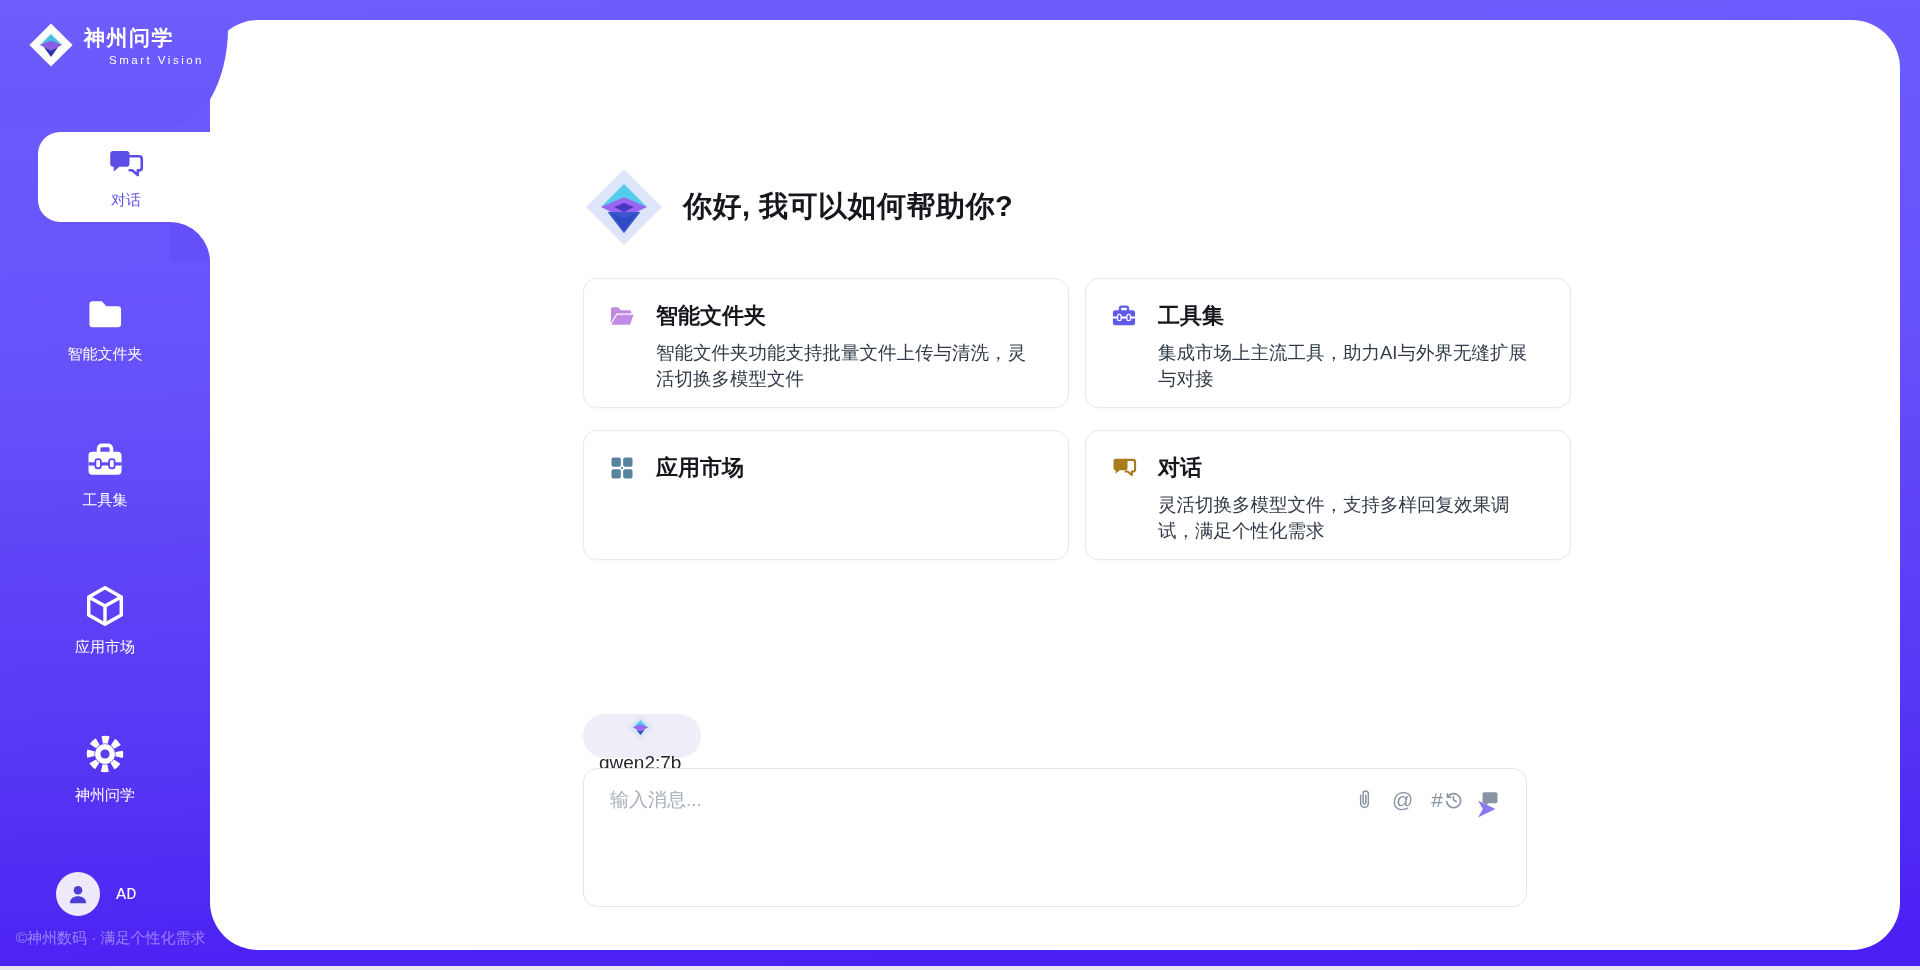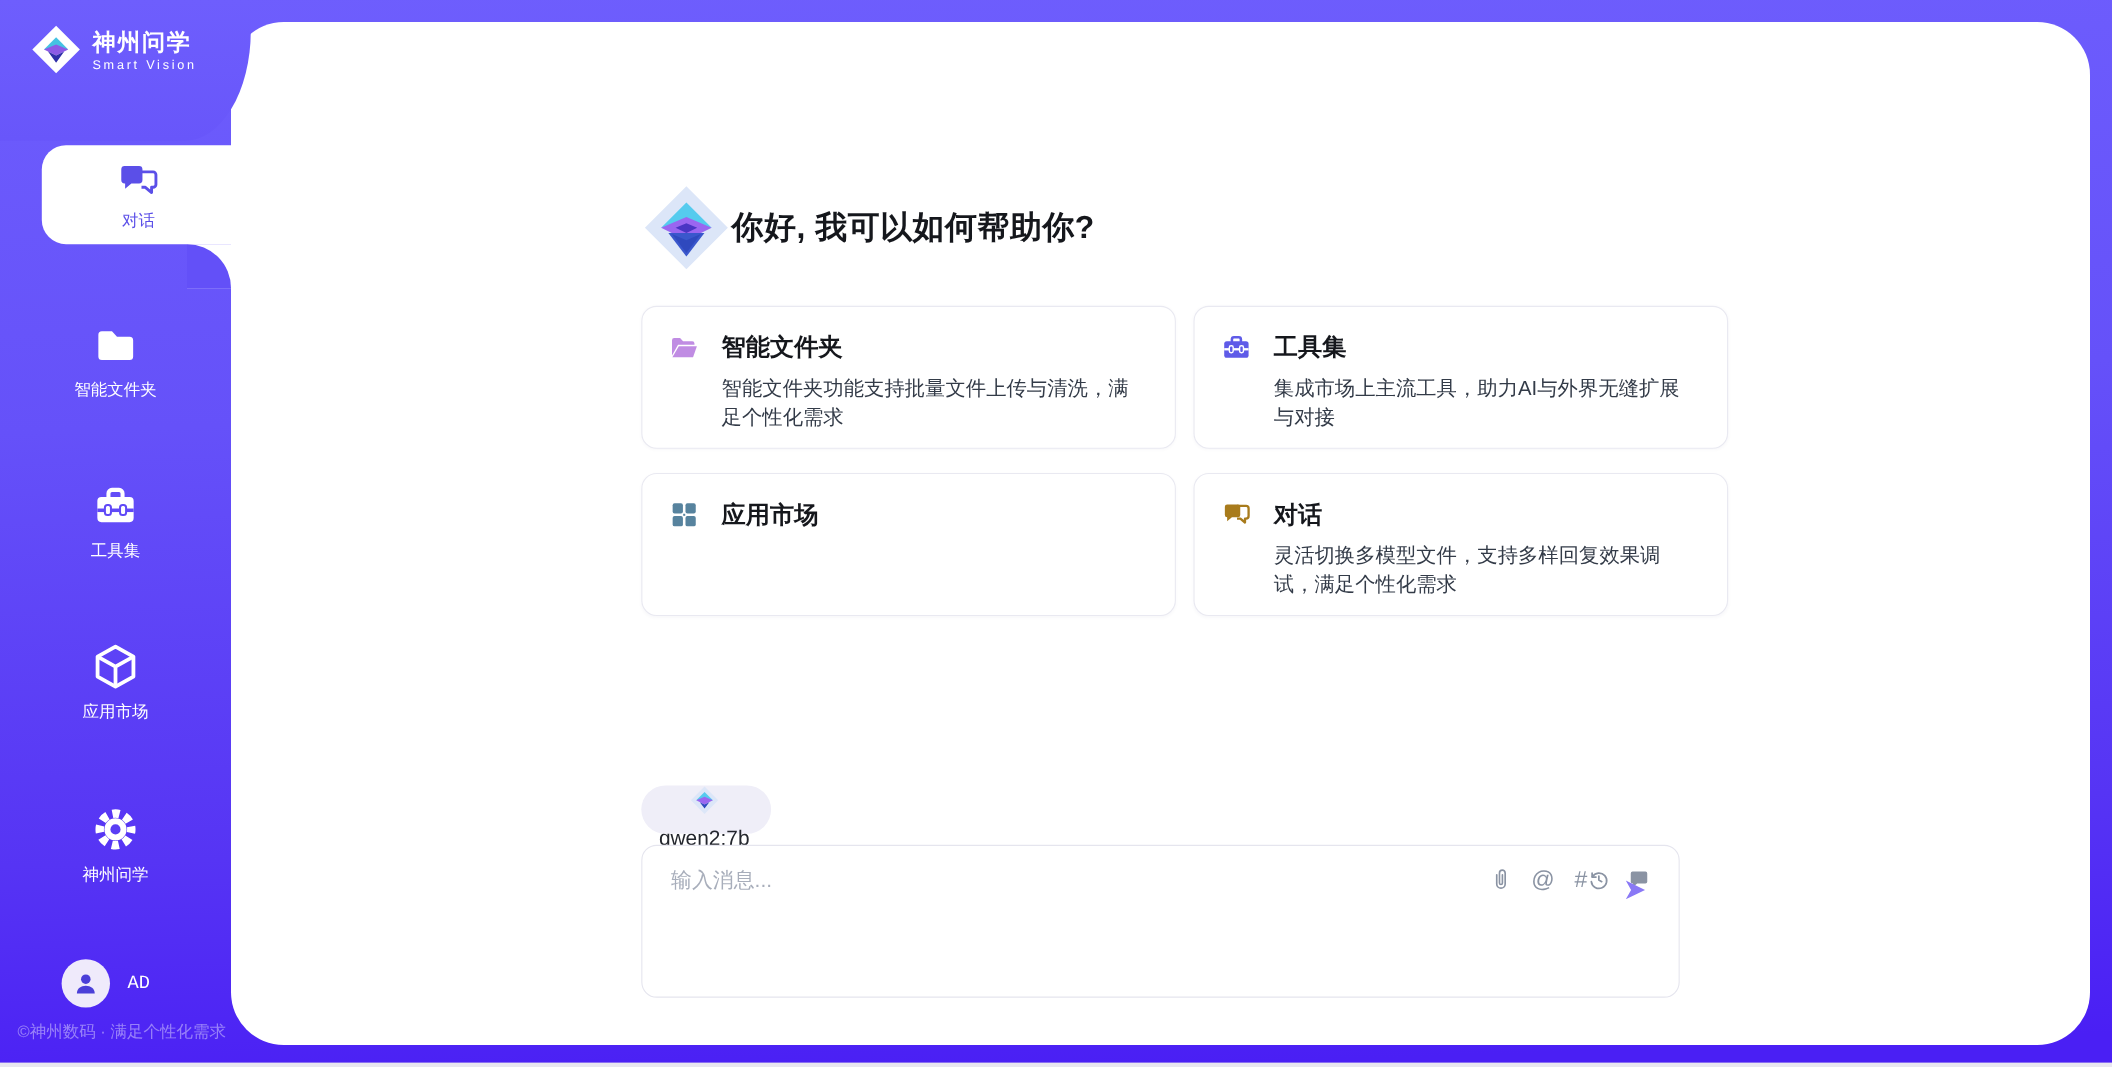--- a/index.html
+++ b/index.html
@@ -23,21 +23,21 @@
 
   .logo-block {
     position:absolute; left:0; top:0; width:228px; height:128px;
     background:linear-gradient(180deg,#6E5EFD 0%,#6856FA 100%);
     border-bottom-right-radius:60px 100px;
     z-index:3;
   }
   .logo-row { display:flex; align-items:center; gap:10px; padding:22px 0 0 28px; }
   .logo-diamond { width:46px; height:46px; }
   .logo-text-title { color:#fff; font-size:21px; font-weight:bold; letter-spacing:1.5px; }
-  .logo-text-sub { color:#fff; font-size:11.5px; letter-spacing:2.5px; margin-top:2px; }
+  .logo-text-sub { color:#fff; font-size:11.5px; letter-spacing:2.5px; margin-top:2px;margin-left:25px; }
 
   .active-tab {
     position:absolute; left:38px; top:132px; width:176px; height:90px;
     background:#fff; border-radius:22px 0 0 22px; z-index:2;
     display:flex; flex-direction:column; align-items:center; justify-content:center; gap:6px;
     cursor:pointer;
   }
   .active-tab .nav-label { color:#5B4FE8; }
 
   .fillet-below { position:absolute; left:170px; top:222px; width:40px; height:40px; background:#fff; z-index:2; }
@@ -51,21 +51,21 @@
   .nav-label { color:#ffffff; font-size:15px; }
   .nav-item svg, .active-tab svg { display:block; }
 
   .user-row { position:absolute; left:56px; top:872px; display:flex; align-items:center; gap:16px; cursor:pointer;font-family:Liberation Mono, monospace; }
   .avatar-circle { width:44px; height:44px; border-radius:50%; background:#EFEAFB; display:flex; align-items:center; justify-content:center; }
   .user-name { color:#fff; font-size:17px; }
 
   .side-footer { position:absolute; left:16px; top:929px; color:rgba(255,255,255,0.42); font-size:15px; white-space:nowrap; }
 
   
-  .greeting-row { margin-top:146px; display:flex; align-items:center; }
+  .greeting-row { margin-top:146px; display:flex; align-items:center; gap:18px; }
   .greet-logo { width:82px; height:82px; }
   .greeting-text { font-size:29px; font-weight:bold; color:#15171C; letter-spacing:0.5px; }
 
   
   .cards-grid {
     margin-top:30px;
     display:grid; grid-template-columns:1fr 1fr; column-gap:16px; row-gap:22px;
   }
   .card {
     height:130px; background:#fff;
@@ -196,21 +196,21 @@
       <div class="card">
         <div class="card-head">
           <span class="card-icon">
             <svg width="28" height="28" viewBox="0 0 24 24">
               <path d="M2.5 6.2A1.7 1.7 0 0 1 4.2 4.5h4.6l2.3 2.6h7.2a1.7 1.7 0 0 1 1.7 1.7v1H7.2L2.5 18.2Z" fill="#C08CE3"></path>
               <path d="M7.8 11h14.1l-3 8.5H2.8Z" fill="#C08CE3"></path>
             </svg>
           </span>
           <span class="card-title">智能文件夹</span>
         </div>
-        <div class="card-desc">智能文件夹功能支持批量文件上传与清洗，满足个性化需求</div>
+        <div class="card-desc">智能文件夹功能支持批量文件上传与清洗，灵活切换多模型文件</div>
       </div>
 
       <div class="card">
         <div class="card-head">
           <span class="card-icon">
             <svg width="28" height="28" viewBox="0 0 24 24">
               <path d="M8.5 7V5.6A1.6 1.6 0 0 1 10.1 4h3.8a1.6 1.6 0 0 1 1.6 1.6V7" fill="none" stroke="#5F5BE8" stroke-width="2" stroke-linecap="round"></path>
               <rect x="2.5" y="7" width="19" height="13" rx="2" fill="#5F5BE8"></rect>
               <rect x="2.5" y="12.4" width="19" height="1.8" fill="#fff"></rect>
               <rect x="6.5" y="10.6" width="3" height="5.4" rx="1.3" fill="#5F5BE8" stroke="#fff" stroke-width="1.1"></rect>

